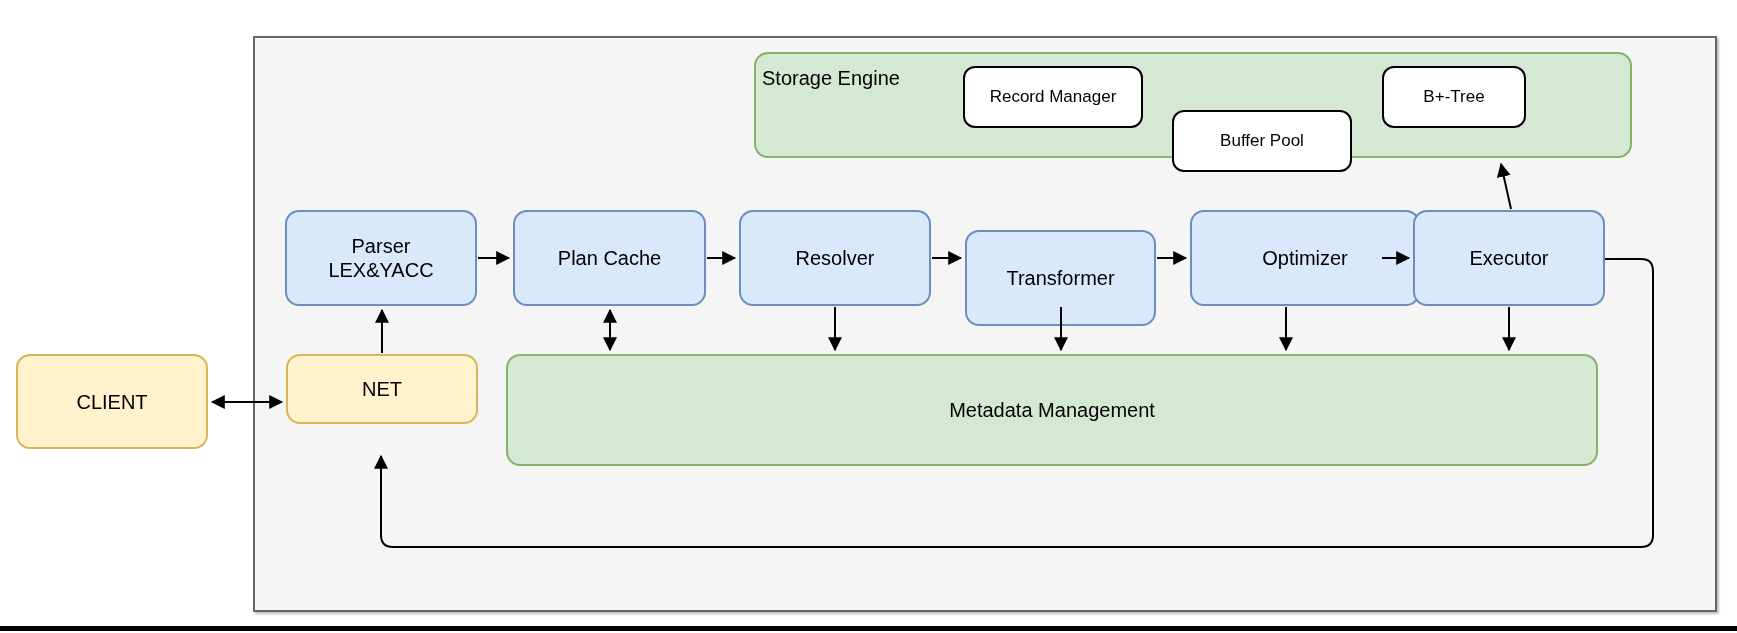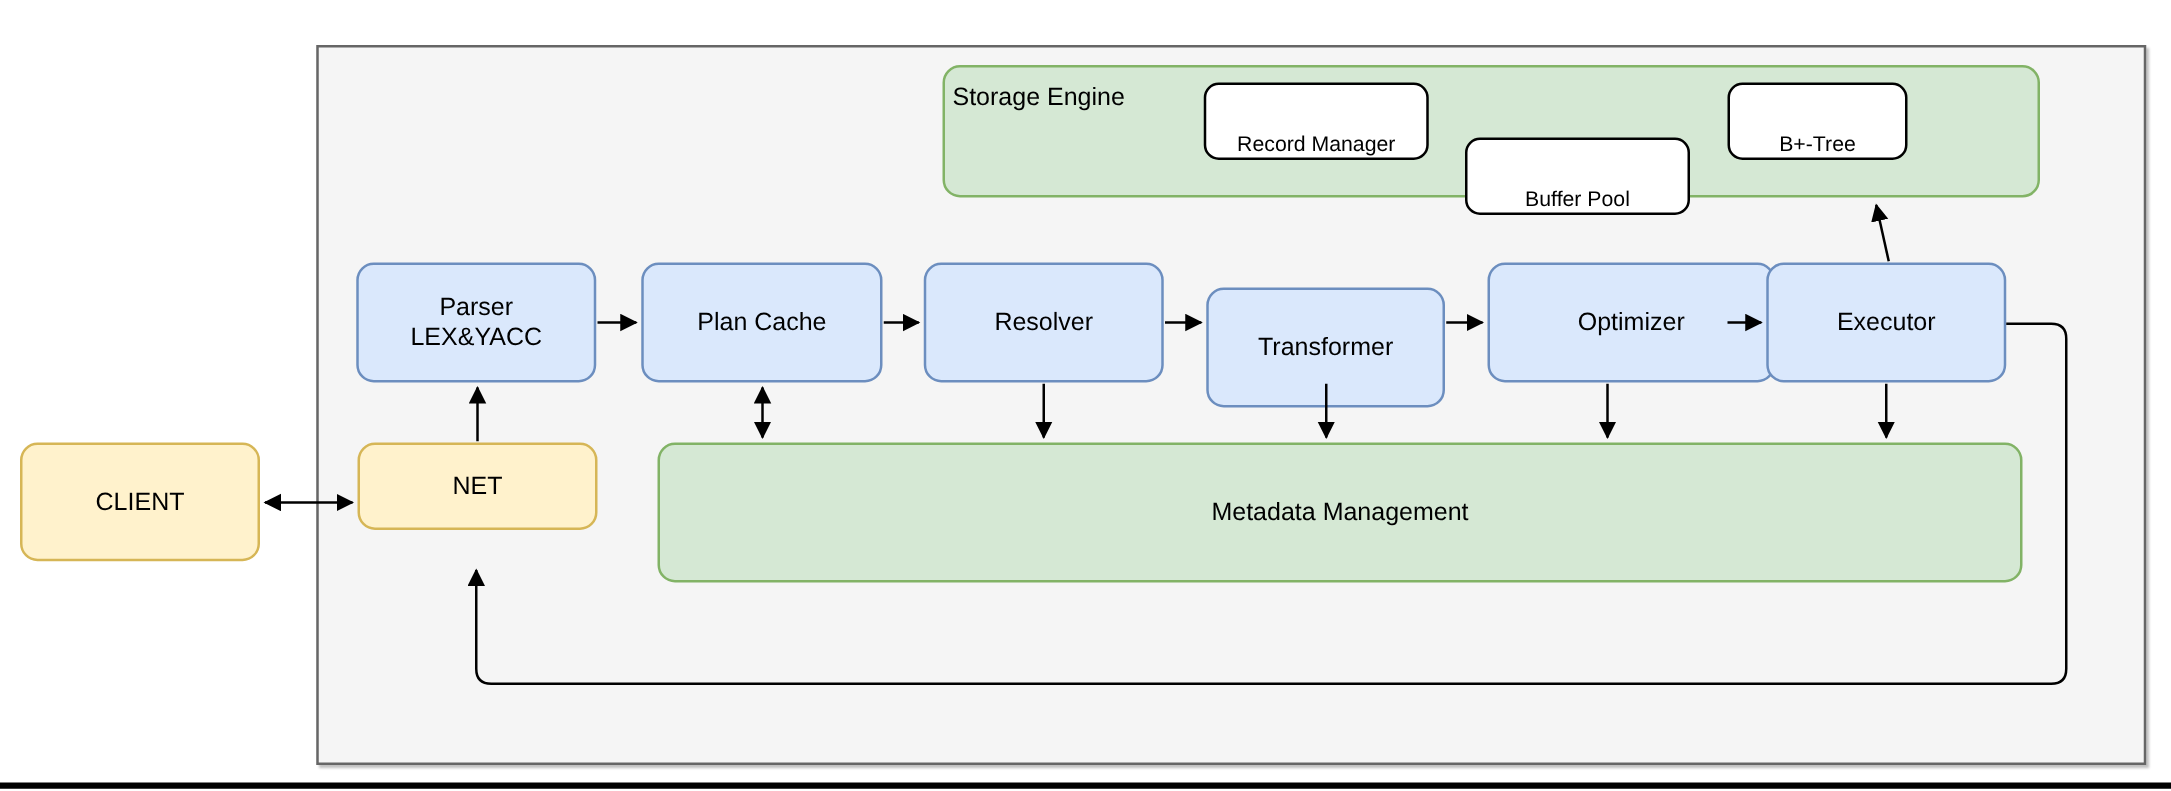--- a/index.html
+++ b/index.html
@@ -46,21 +46,20 @@
   .green {
     background: #d5e8d4;
     border: 2px solid #82b366;
     border-radius: 14px;
   }
   .white-box {
     background: #ffffff;
     border: 2px solid #000000;
     border-radius: 12px;
     font-size: 17px;
-    align-items: flex-end;
   }
   .group-label {
     position: absolute;
     left: 6px;
     top: 12px;
     font-size: 20px;
     color: #000000;
     white-space: nowrap;
   }
   .two-line span { display: block; }
@@ -114,21 +113,21 @@
   <div class="node blue" style="left:965px; top:210px; width:191px; height:96px;margin-top:20px;">
     <span>Transformer</span>
   </div>
   <div class="node blue" style="left:1190px; top:210px; width:230px; height:96px;">
     <span>Optimizer</span>
   </div>
   <div class="node blue" style="left:1413px; top:210px; width:192px; height:96px;">
     <span>Executor</span>
   </div>
 
-  <div class="node green" style="left:526px; top:354px; width:1092px; height:112px;">
+  <div class="node green" style="left:506px; top:354px; width:1092px; height:112px;">
     <span>Metadata Management</span>
   </div>
 
   <div class="node yellow" style="left:16px; top:354px; width:192px; height:95px;">
     <span>CLIENT</span>
   </div>
   <div class="node yellow" style="left:286px; top:354px; width:192px; height:70px;">
     <span>NET</span>
   </div>
 

